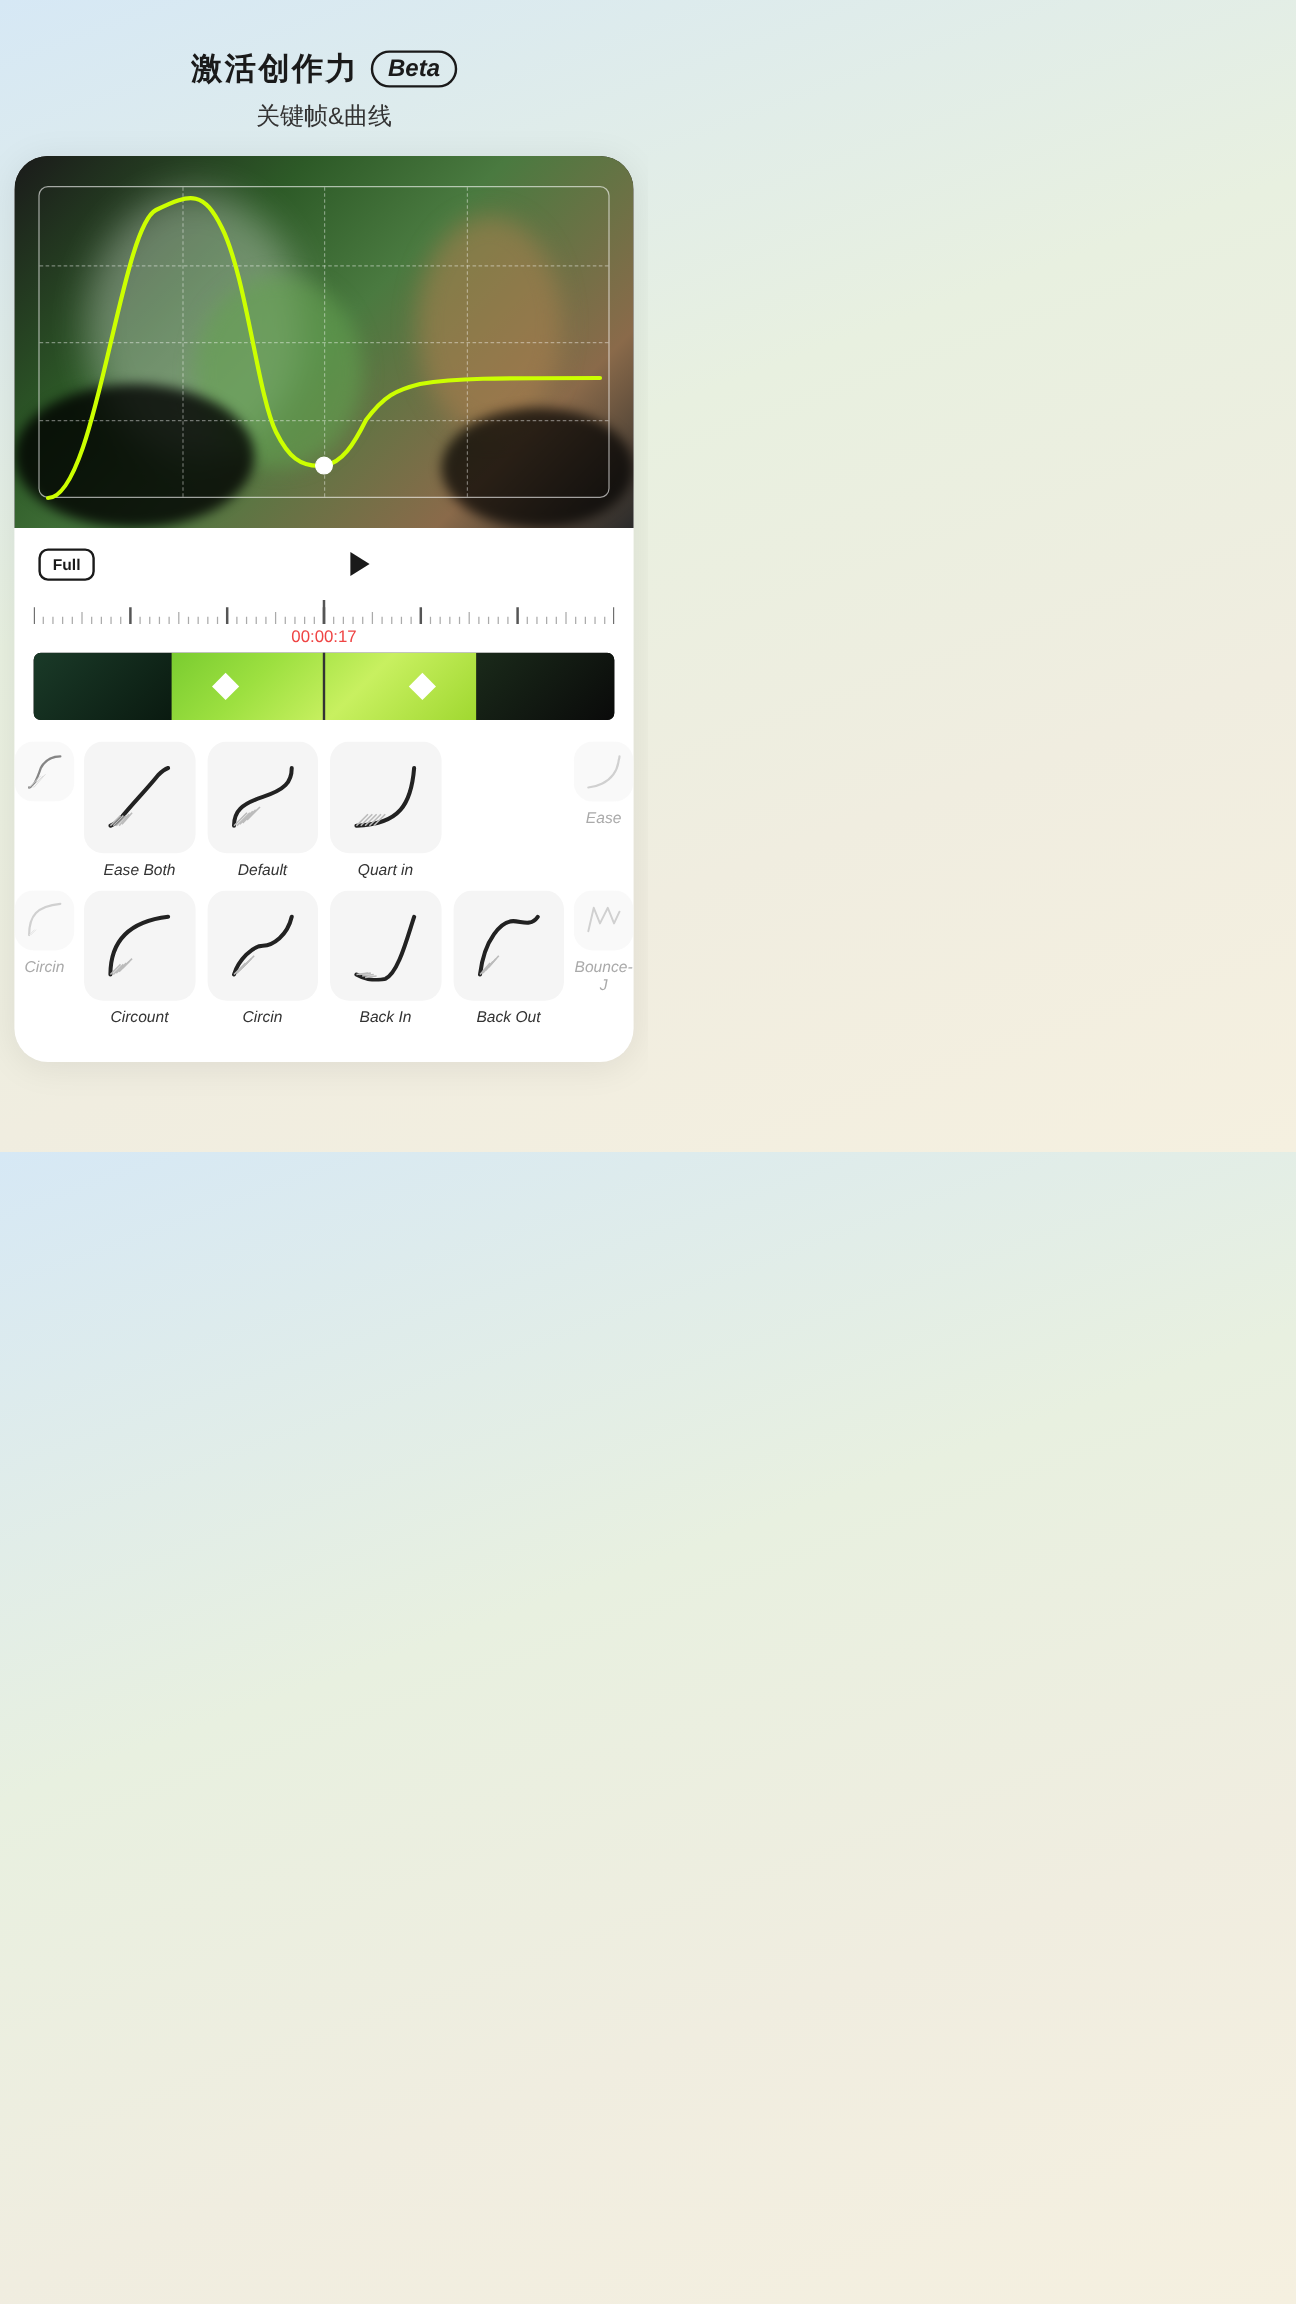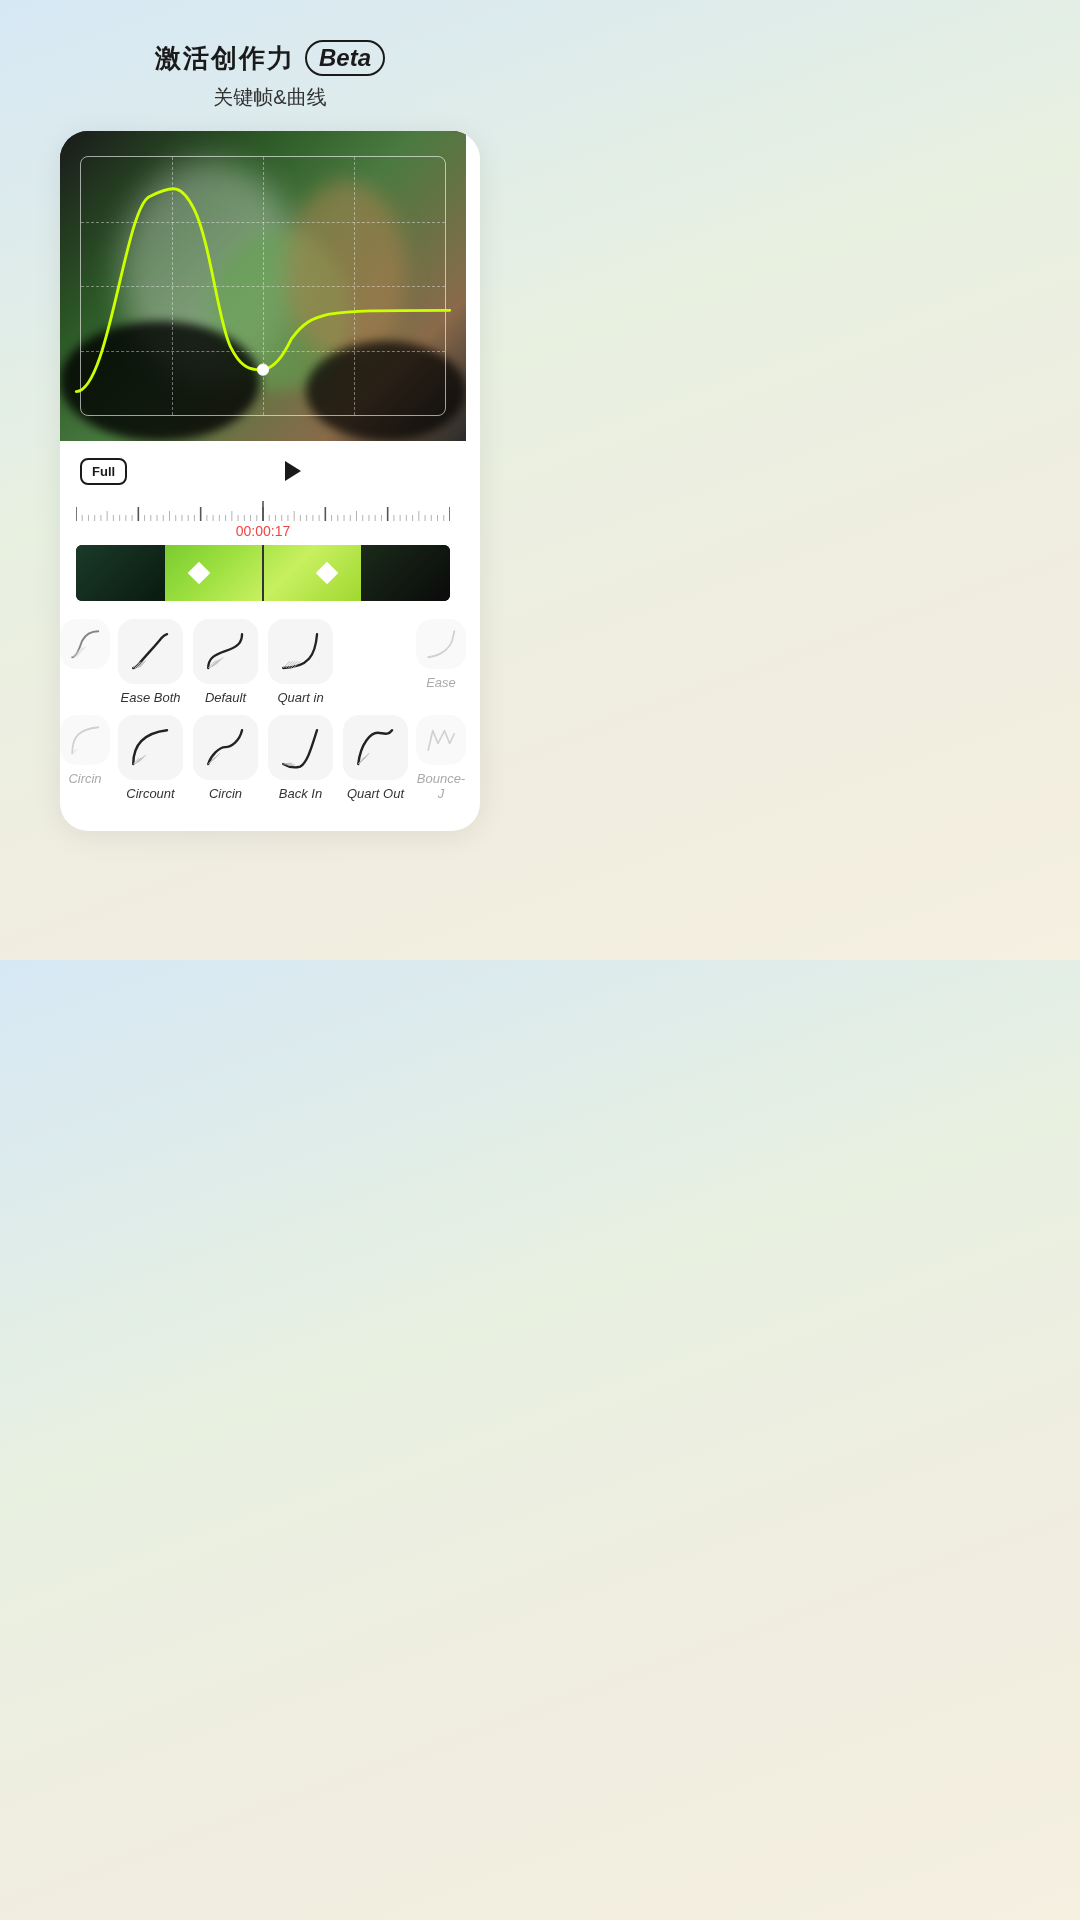--- a/index.html
+++ b/index.html
@@ -30,38 +30,38 @@
     .header-main-text {
       font-size: 26px;
       font-weight: 800;
       color: #1a1a1a;
       letter-spacing: 2px;
     }
     .beta-badge {
       border: 2px solid #1a1a1a;
       border-radius: 20px;
       padding: 2px 12px;
-      font-size: 24px;
+      font-size: 20px;
       font-style: italic;
       font-weight: 700;
       color: #1a1a1a;
     }
     .header-subtitle {
       font-size: 20px;
       color: #333;
       margin-top: 8px;
       font-weight: 400;
     }
 
     
     .main-card {
-      width: 420px;
+      width: 516px;
       background: white;
       border-radius: 28px;
-      padding: 0 14px 20px 0;
+      padding: 0 0 20px 0;
       box-shadow: 0 4px 30px rgba(0,0,0,0.08);
       overflow: hidden;
     }
 
     
     .video-preview {
       width: 100%;
       height: 310px;
       background: #111;
       position: relative;
@@ -599,21 +599,21 @@
       <div class="easing-item">
         <div class="easing-card">
           <svg viewBox="0 0 50 50" fill="none" xmlns="http://www.w3.org/2000/svg">
             <path d="M 5 45 C 8 20, 20 8, 28 8 C 34 8, 40 12, 45 5" stroke="#222" stroke-width="2.8" stroke-linecap="round" fill="none"></path>
             <line x1="5" y1="45" x2="12" y2="37" stroke="#bbb" stroke-width="1.1"></line>
             <line x1="7" y1="44" x2="14" y2="36" stroke="#bbb" stroke-width="1.1"></line>
             <line x1="9" y1="42" x2="16" y2="34" stroke="#bbb" stroke-width="1.1"></line>
             <line x1="11" y1="40" x2="18" y2="32" stroke="#bbb" stroke-width="1.1"></line>
           </svg>
         </div>
-        <span class="easing-label">Quart Out</span>
+        <span class="easing-label">Back Out</span>
       </div>
     </div>
 
     <div class="side-ghost">
       <div class="easing-item">
         <div class="easing-card">
           <svg viewBox="0 0 50 50" fill="none" xmlns="http://www.w3.org/2000/svg">
 
             <path d="M 5 40 L 12 10 L 20 30 L 30 10 L 38 30 L 45 15" stroke="#aaa" stroke-width="2.5" stroke-linecap="round" stroke-linejoin="round" fill="none"></path>
           </svg>

